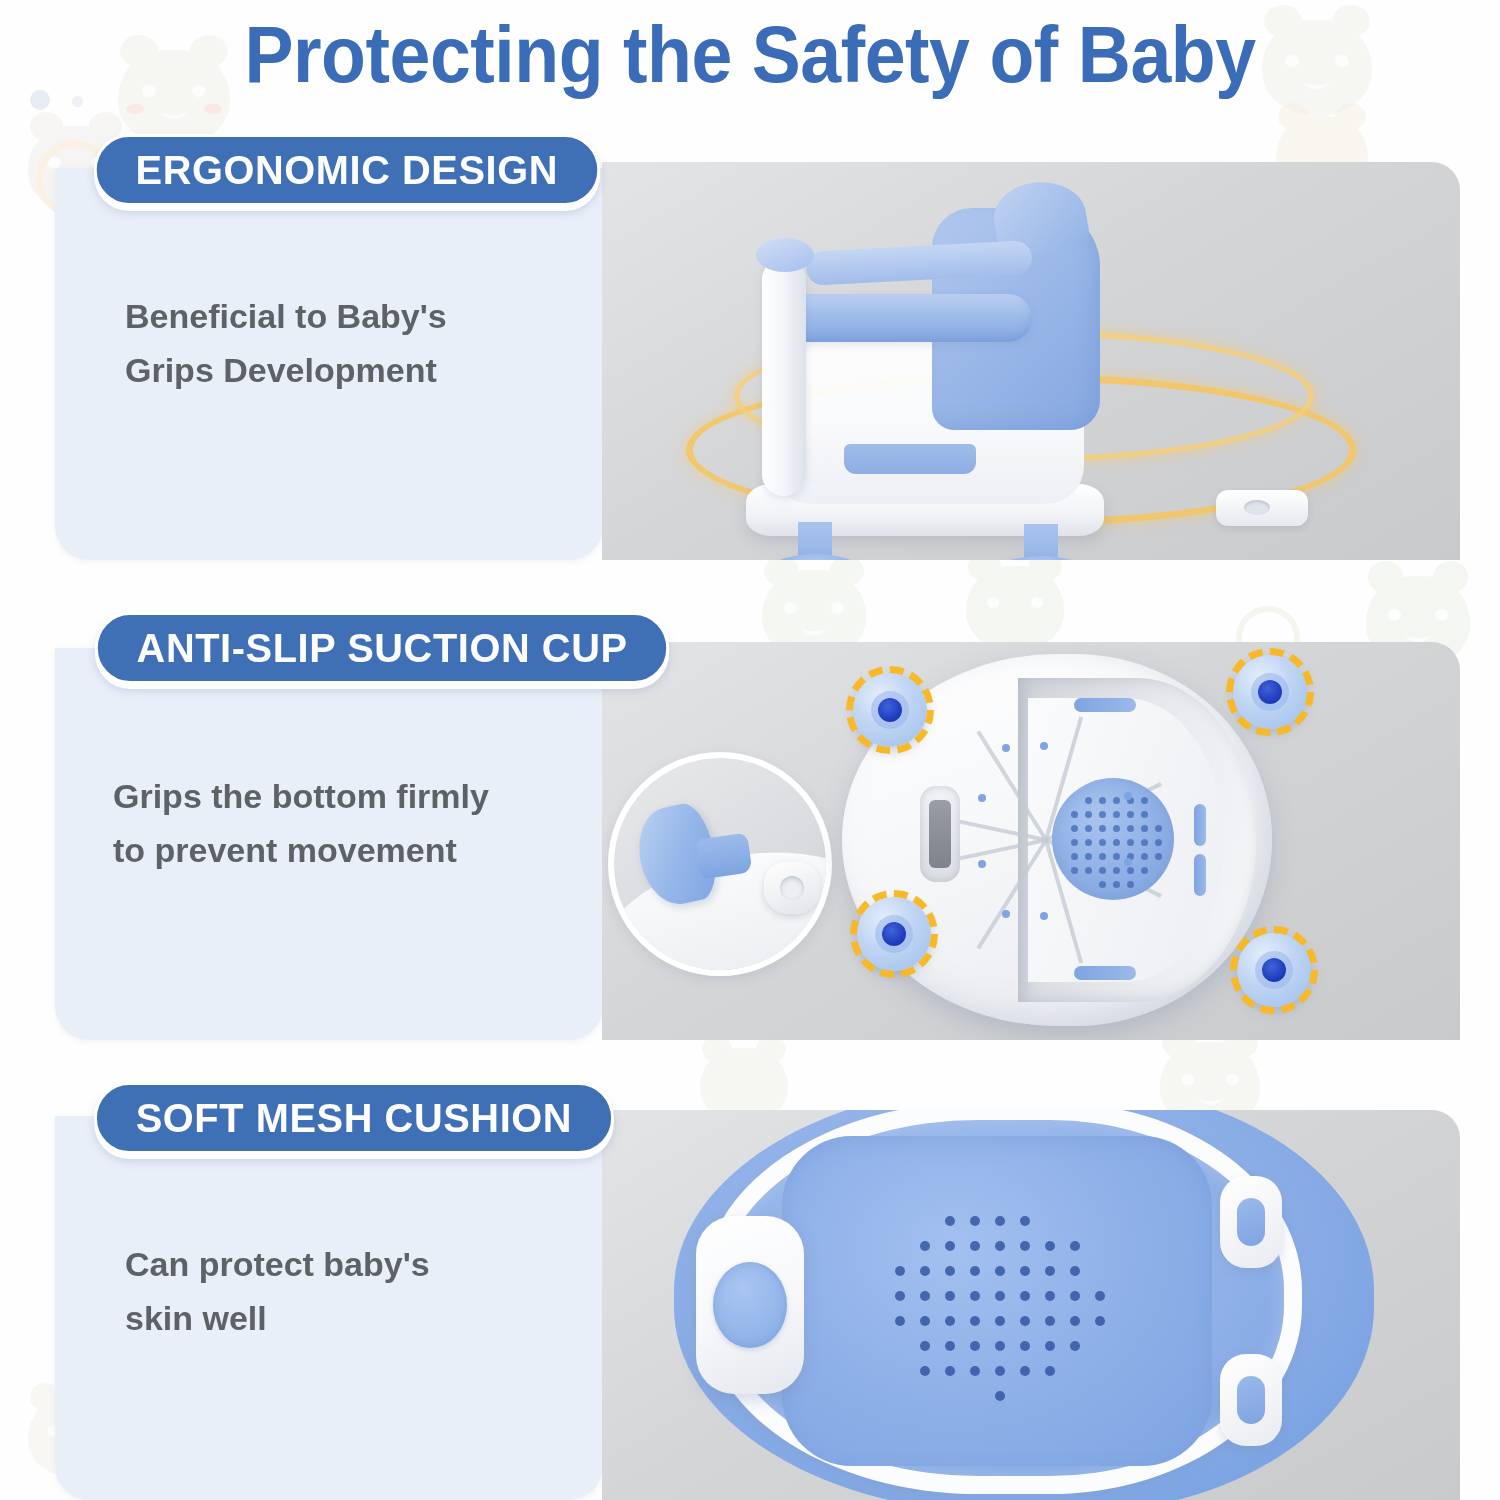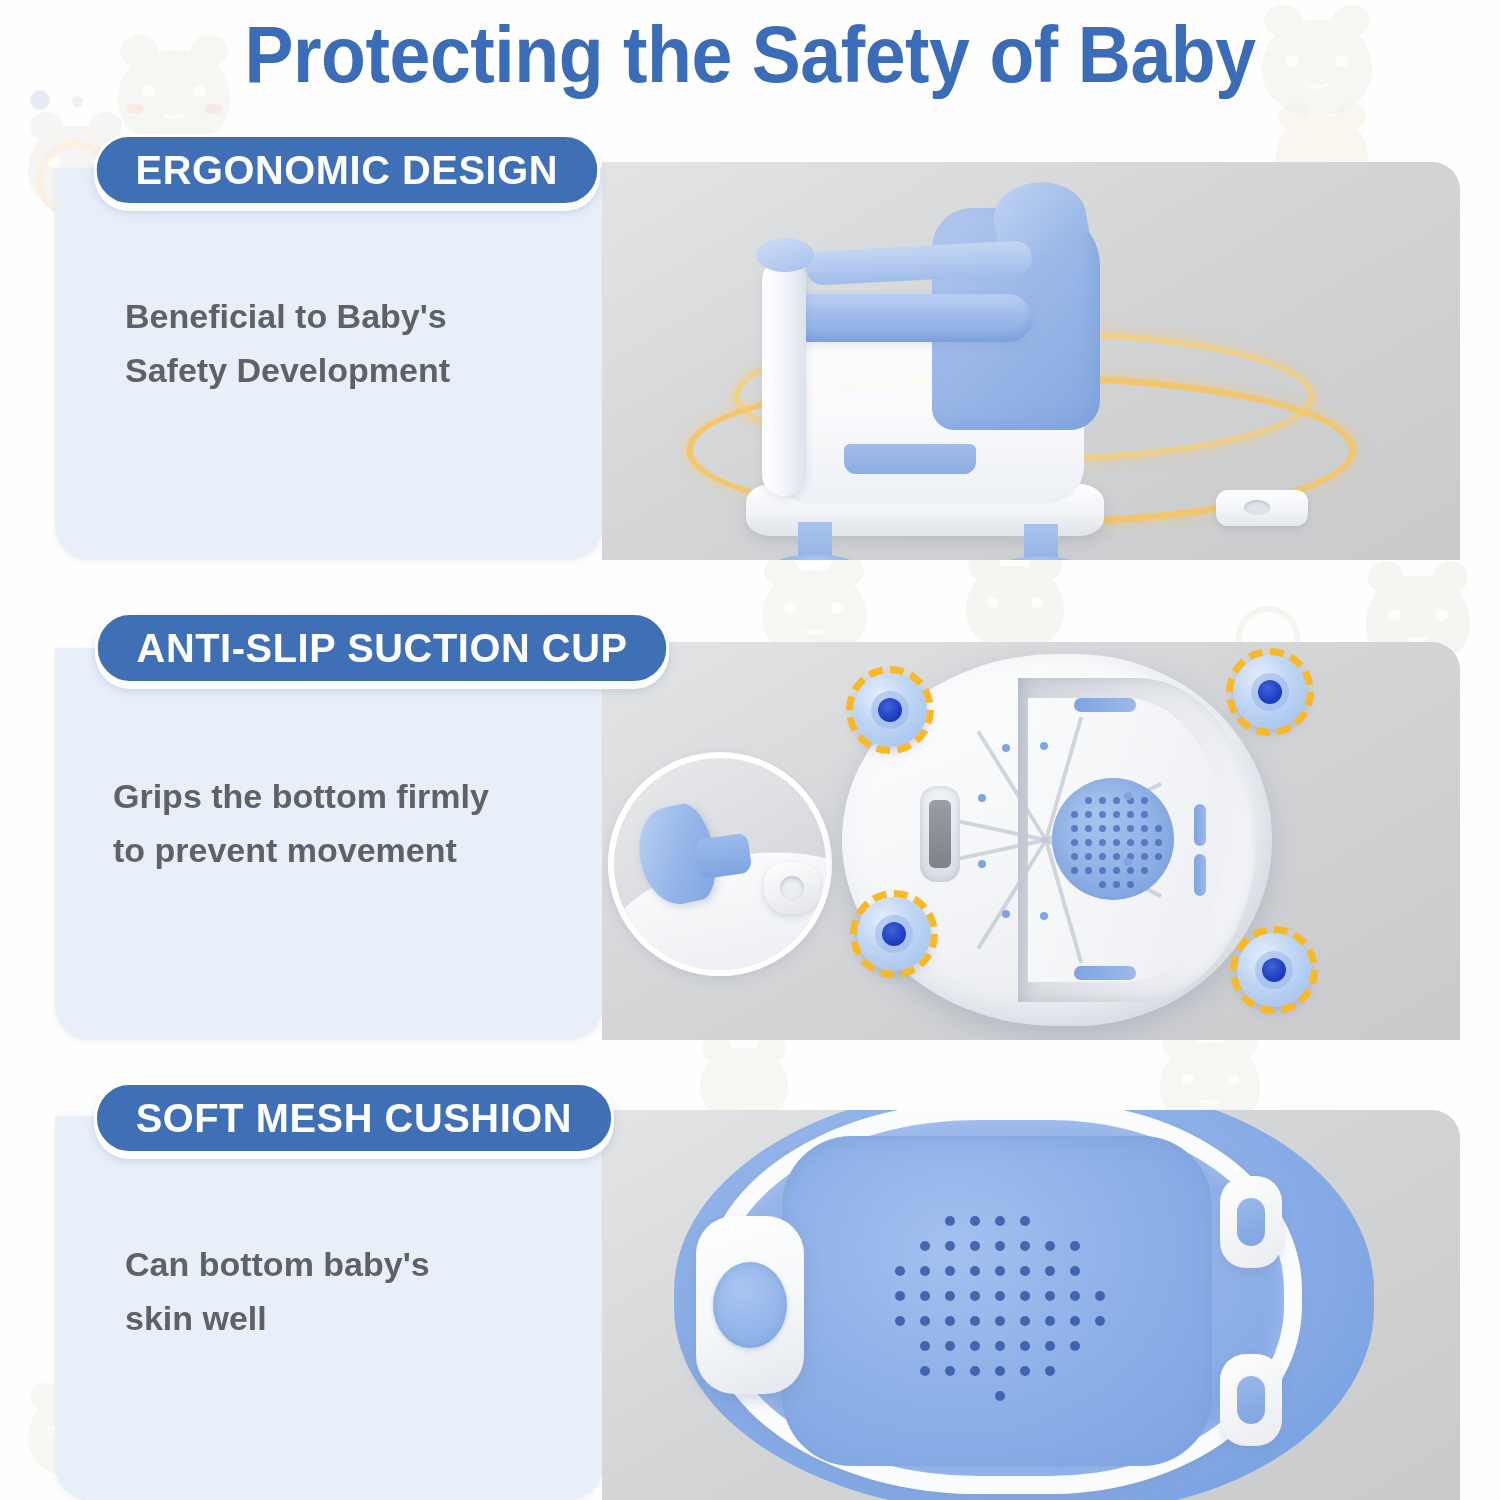--- a/index.html
+++ b/index.html
@@ -573,21 +573,21 @@
   <div class="wm-dot" style="left:72px; top:96px; width:11px; height:11px; background:#edf0f6;"></div>
   <div class="wm-ring" style="left:36px; top:140px; width:78px; height:78px; border:7px solid #faf1e3;"></div>
   <div class="wm-ring" style="left:1236px; top:606px; width:64px; height:64px; border:6px solid #f3f6ef;"></div>
 
   <div class="headline">Protecting the Safety of Baby</div>
 
   <div class="row" style="top:0;">
 
     <div class="row-text" style="left:55px; top:168px; width:548px; height:392px; border-radius:0 0 34px 34px;">
       <div class="body" style="left:70px; top:122px; width:430px;">Beneficial to Baby's
-Safety Development</div>
+Grips Development</div>
     </div>
 
     <div class="photo" style="left:602px; top:162px; width:858px; height:398px; border-radius:0 28px 0 0;">
 
       <div class="swirl" style="left:84px; top:212px; width:670px; height:152px;"></div>
       <div class="swirl top" style="left:132px; top:168px; width:580px; height:132px; border-width:6px;"></div>
 
       <div class="seat1" style="left:92px; top:10px; width:640px; height:380px;">
         <div class="s1-base"></div>
         <div class="s1-bowl"></div>
@@ -714,21 +714,21 @@
         <div class="ring"></div>
       </div>
     </div>
 
     <div class="badge" style="left:86px; top:612px;">ANTI-SLIP SUCTION CUP</div>
   </div>
 
   <div class="row" style="top:0;">
 
     <div class="row-text" style="left:55px; top:1116px; width:548px; height:384px; border-radius:0 0 34px 34px;">
-      <div class="body" style="left:70px; top:122px; width:430px;">Can bottom baby's
+      <div class="body" style="left:70px; top:122px; width:430px;">Can protect baby's
 skin well</div>
     </div>
 
     <div class="photo" style="left:602px; top:1110px; width:858px; height:390px; border-radius:0 28px 0 0;">
       <div class="cushion" style="left:72px; top:-26px; width:706px; height:440px;">
         <div class="cu-outer"></div>
         <div class="cu-whiterim"></div>
         <div class="cu-seat" id="cuSeat">
             <span class="mh" style="left: 163px; top: 80px;"></span>
             <span class="mh" style="left: 188px; top: 80px;"></span>

